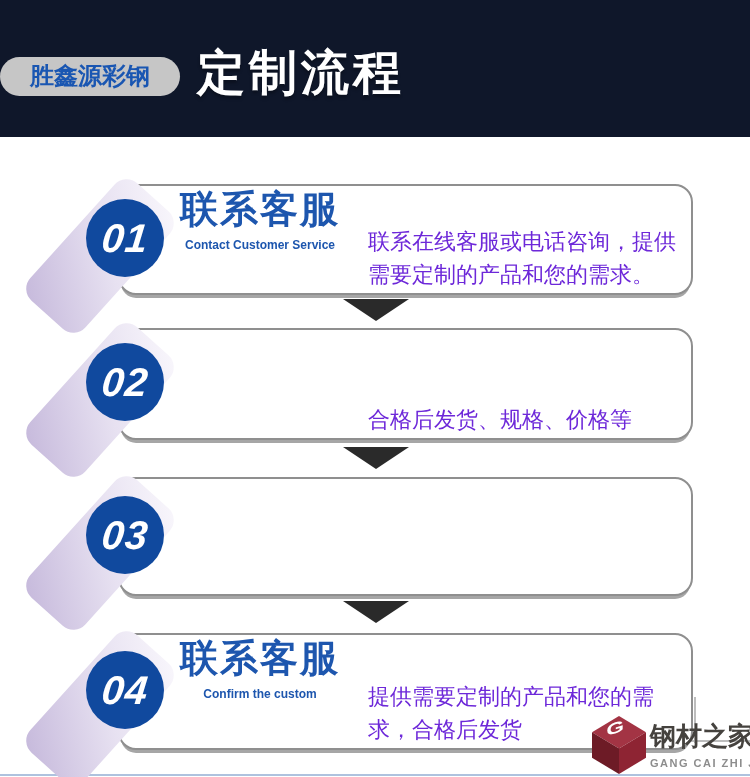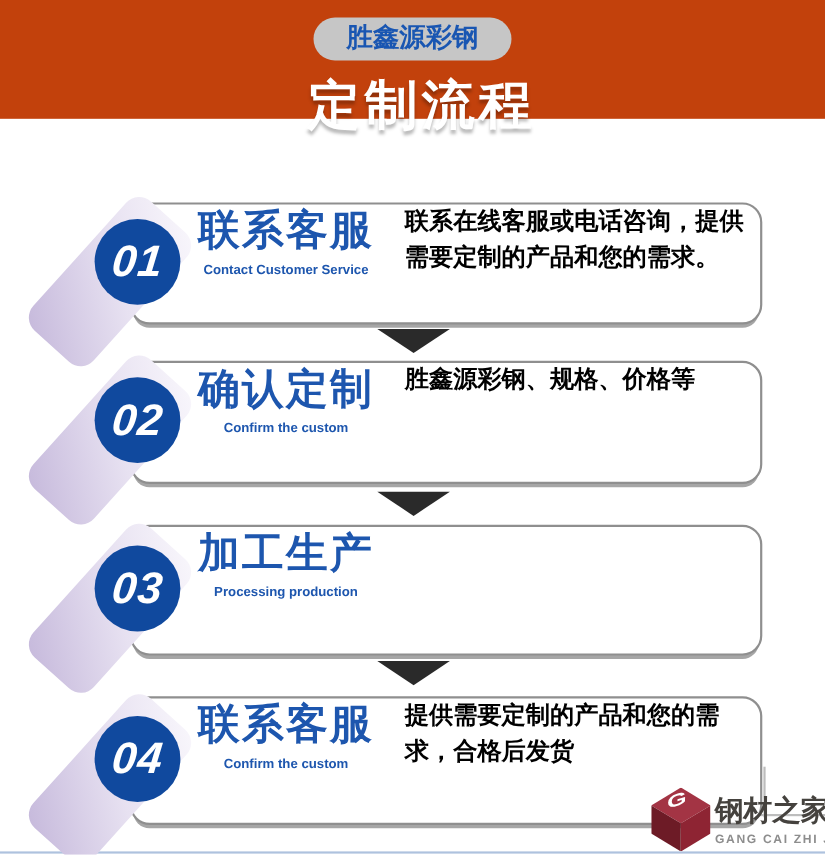--- a/index.html
+++ b/index.html
@@ -1,42 +1,42 @@
 <!DOCTYPE html>
 <html><head>
 <meta charset="utf-8">
 <style>
   html,body{margin:0;padding:0;background:#fff;}
   .canvas{position:relative;width:750px;height:777px;background:#ffffff;overflow:hidden;
           font-family:"Liberation Sans","DejaVu Sans",sans-serif;}
 
   
-  .header{position:absolute;top:0;left:0;width:750px;height:108px;background:#c2410c;
-          display:flex;flex-direction:column;align-items:center;}
+  .header{position:absolute;top:0;left:0;width:750px;height:137px;background:#0f172a;
+          display:flex;flex-direction:row;align-items:center;}
   .badge{margin-top:16px;background:#c6c6c6;color:#1956b2;font-weight:bold;font-size:24px;
          padding:5px 30px;border-radius:24px;line-height:1.2;}
   .page-title{color:#ffffff;font-size:48px;font-weight:bold;letter-spacing:4px;margin-top:9px;
          text-shadow:0 3px 3px rgba(0,0,0,0.28);margin-left:17px;}
 
   
   .step{position:absolute;left:0;width:750px;}
   .card{position:absolute;left:118px;top:0;width:571px;height:100%;background:#ffffff;
         border:2px solid #8f8f8f;border-radius:18px;box-shadow:0 6px 0 -3px #a6a6a6;z-index:1;}
   .ribbon{position:absolute;left:21px;top:35px;width:158px;height:74px;border-radius:16px;
         background:linear-gradient(125deg,#c5b8db 0%,#e7e1f1 55%,#f9f7fc 100%);
         transform:rotate(-48deg);z-index:2;}
   .circle{position:absolute;left:86px;width:78px;height:78px;border-radius:50%;background:#10499e;
         color:#ffffff;display:flex;align-items:center;justify-content:center;z-index:3;}
   .circle span{font-size:40px;font-weight:bold;font-style:italic;letter-spacing:1px;transform:skewX(-6deg);}
   .titles{position:absolute;left:160px;top:0;height:100%;width:200px;display:flex;flex-direction:column;
         align-items:center;z-index:3;}
   .title-cn{font-size:38px;font-weight:bold;color:#1d56ae;letter-spacing:2px;white-space:nowrap;}
   .title-en{font-size:12px;font-weight:bold;color:#1d56ae;margin-top:3px;white-space:nowrap;}
-  .desc{position:absolute;left:368px;top:0;height:100%;width:316px;display:flex;align-items:flex-start;
-        z-index:2;font-size:22px;color:#000000;line-height:33px;font-weight:bold;}
+  .desc{position:absolute;left:368px;top:0;height:100%;width:316px;display:flex;align-items:flex-end;
+        z-index:2;font-size:22px;color:#6d28d9;line-height:33px;}
 
   
   .arrow{position:absolute;left:343px;width:0;height:0;
         border-left:33px solid transparent;border-right:33px solid transparent;
         border-top:22px solid #2a2a2a;}
 
   
   .reg-vline{position:absolute;left:694px;top:697px;width:2px;height:46px;background:#bdbdbd;}
   .reg-hline{position:absolute;left:566px;top:740px;width:184px;height:2px;background:#bdbdbd;}
   .cube{position:absolute;left:592px;top:716px;width:54px;height:58px;z-index:4;}
@@ -80,40 +80,32 @@
   </div>
 
   <div class="arrow" style="top:299px;"></div>
 
   <div class="step" style="top:328px;height:108px;">
     <div class="card"></div>
     <div class="ribbon"></div>
     <div class="circle" style="top:15px;">
       <span>02</span>
     </div>
-    <div class="titles">
-      <div class="title-cn">确认定制</div>
-      <div class="title-en">Confirm the custom</div>
-    </div>
     <div class="desc">
-      <span>胜鑫源彩钢、规格、价格等</span>
+      <span>合格后发货、规格、价格等</span>
     </div>
   </div>
 
   <div class="arrow" style="top:447px;"></div>
 
   <div class="step" style="top:477px;height:115px;">
     <div class="card"></div>
     <div class="ribbon" style="top:39px;"></div>
     <div class="circle" style="top:19px;">
       <span>03</span>
-    </div>
-    <div class="titles">
-      <div class="title-cn">加工生产</div>
-      <div class="title-en">Processing production</div>
     </div>
   </div>
 
   <div class="arrow" style="top:601px;"></div>
 
   <div class="step" style="top:633px;height:113px;">
     <div class="card"></div>
     <div class="ribbon" style="top:38px;"></div>
     <div class="circle" style="top:18px;">
       <span>04</span>

